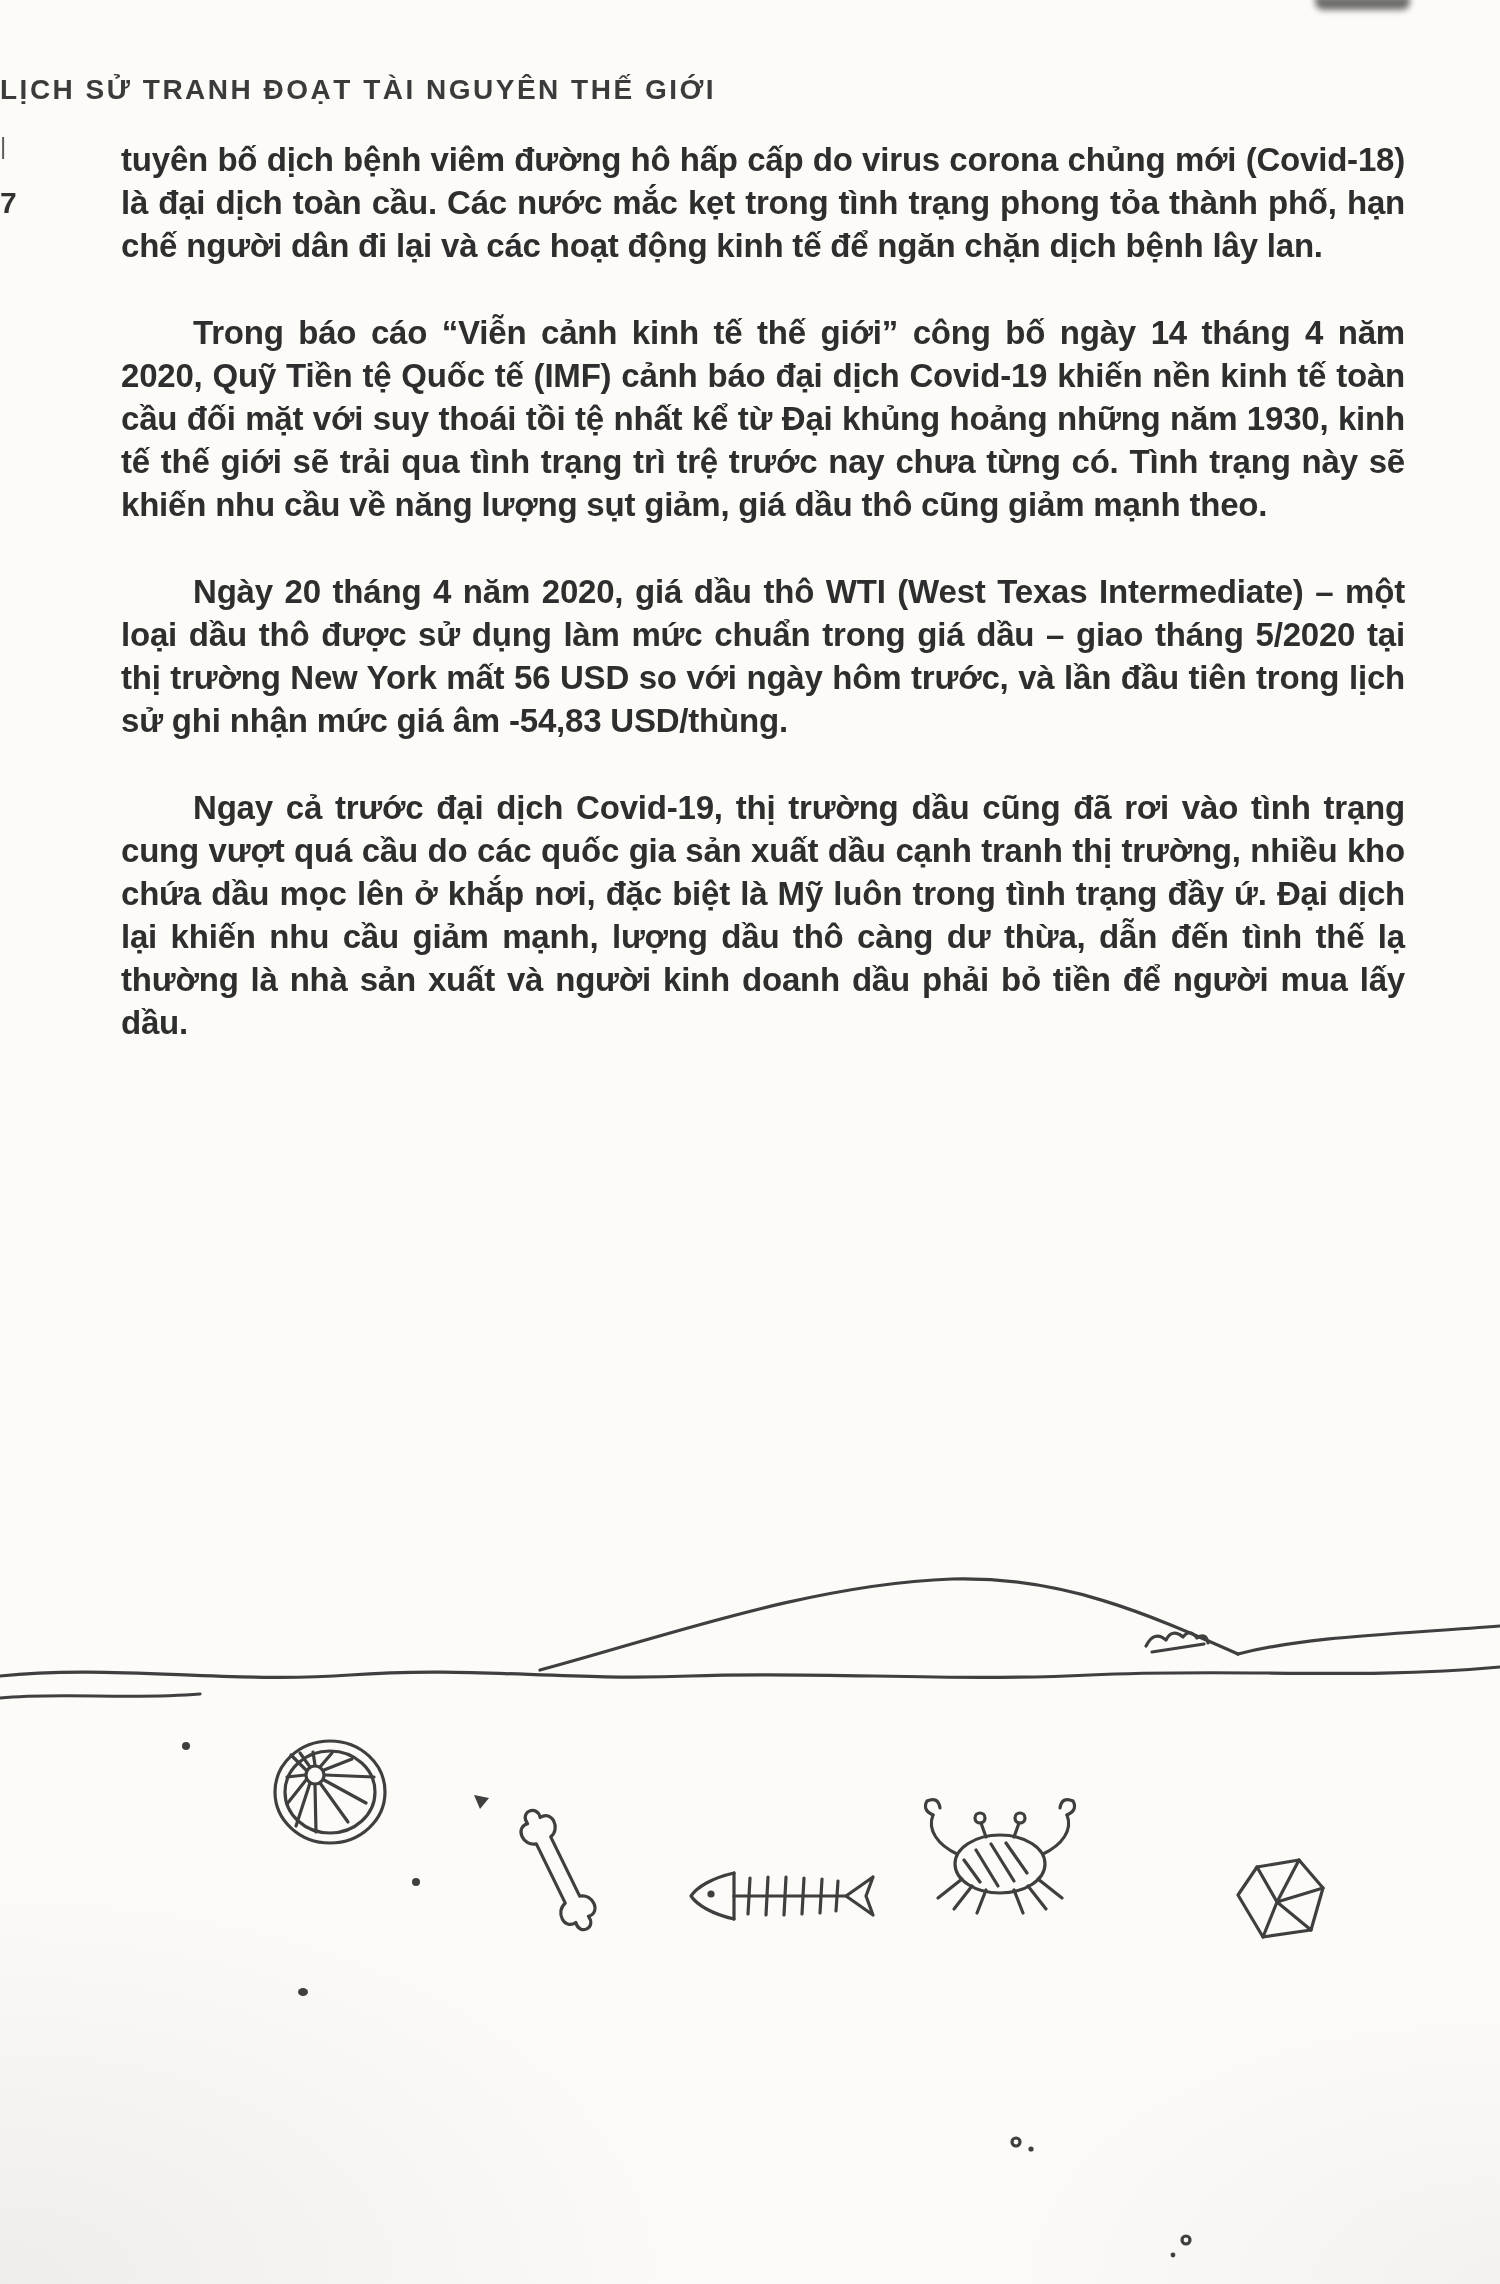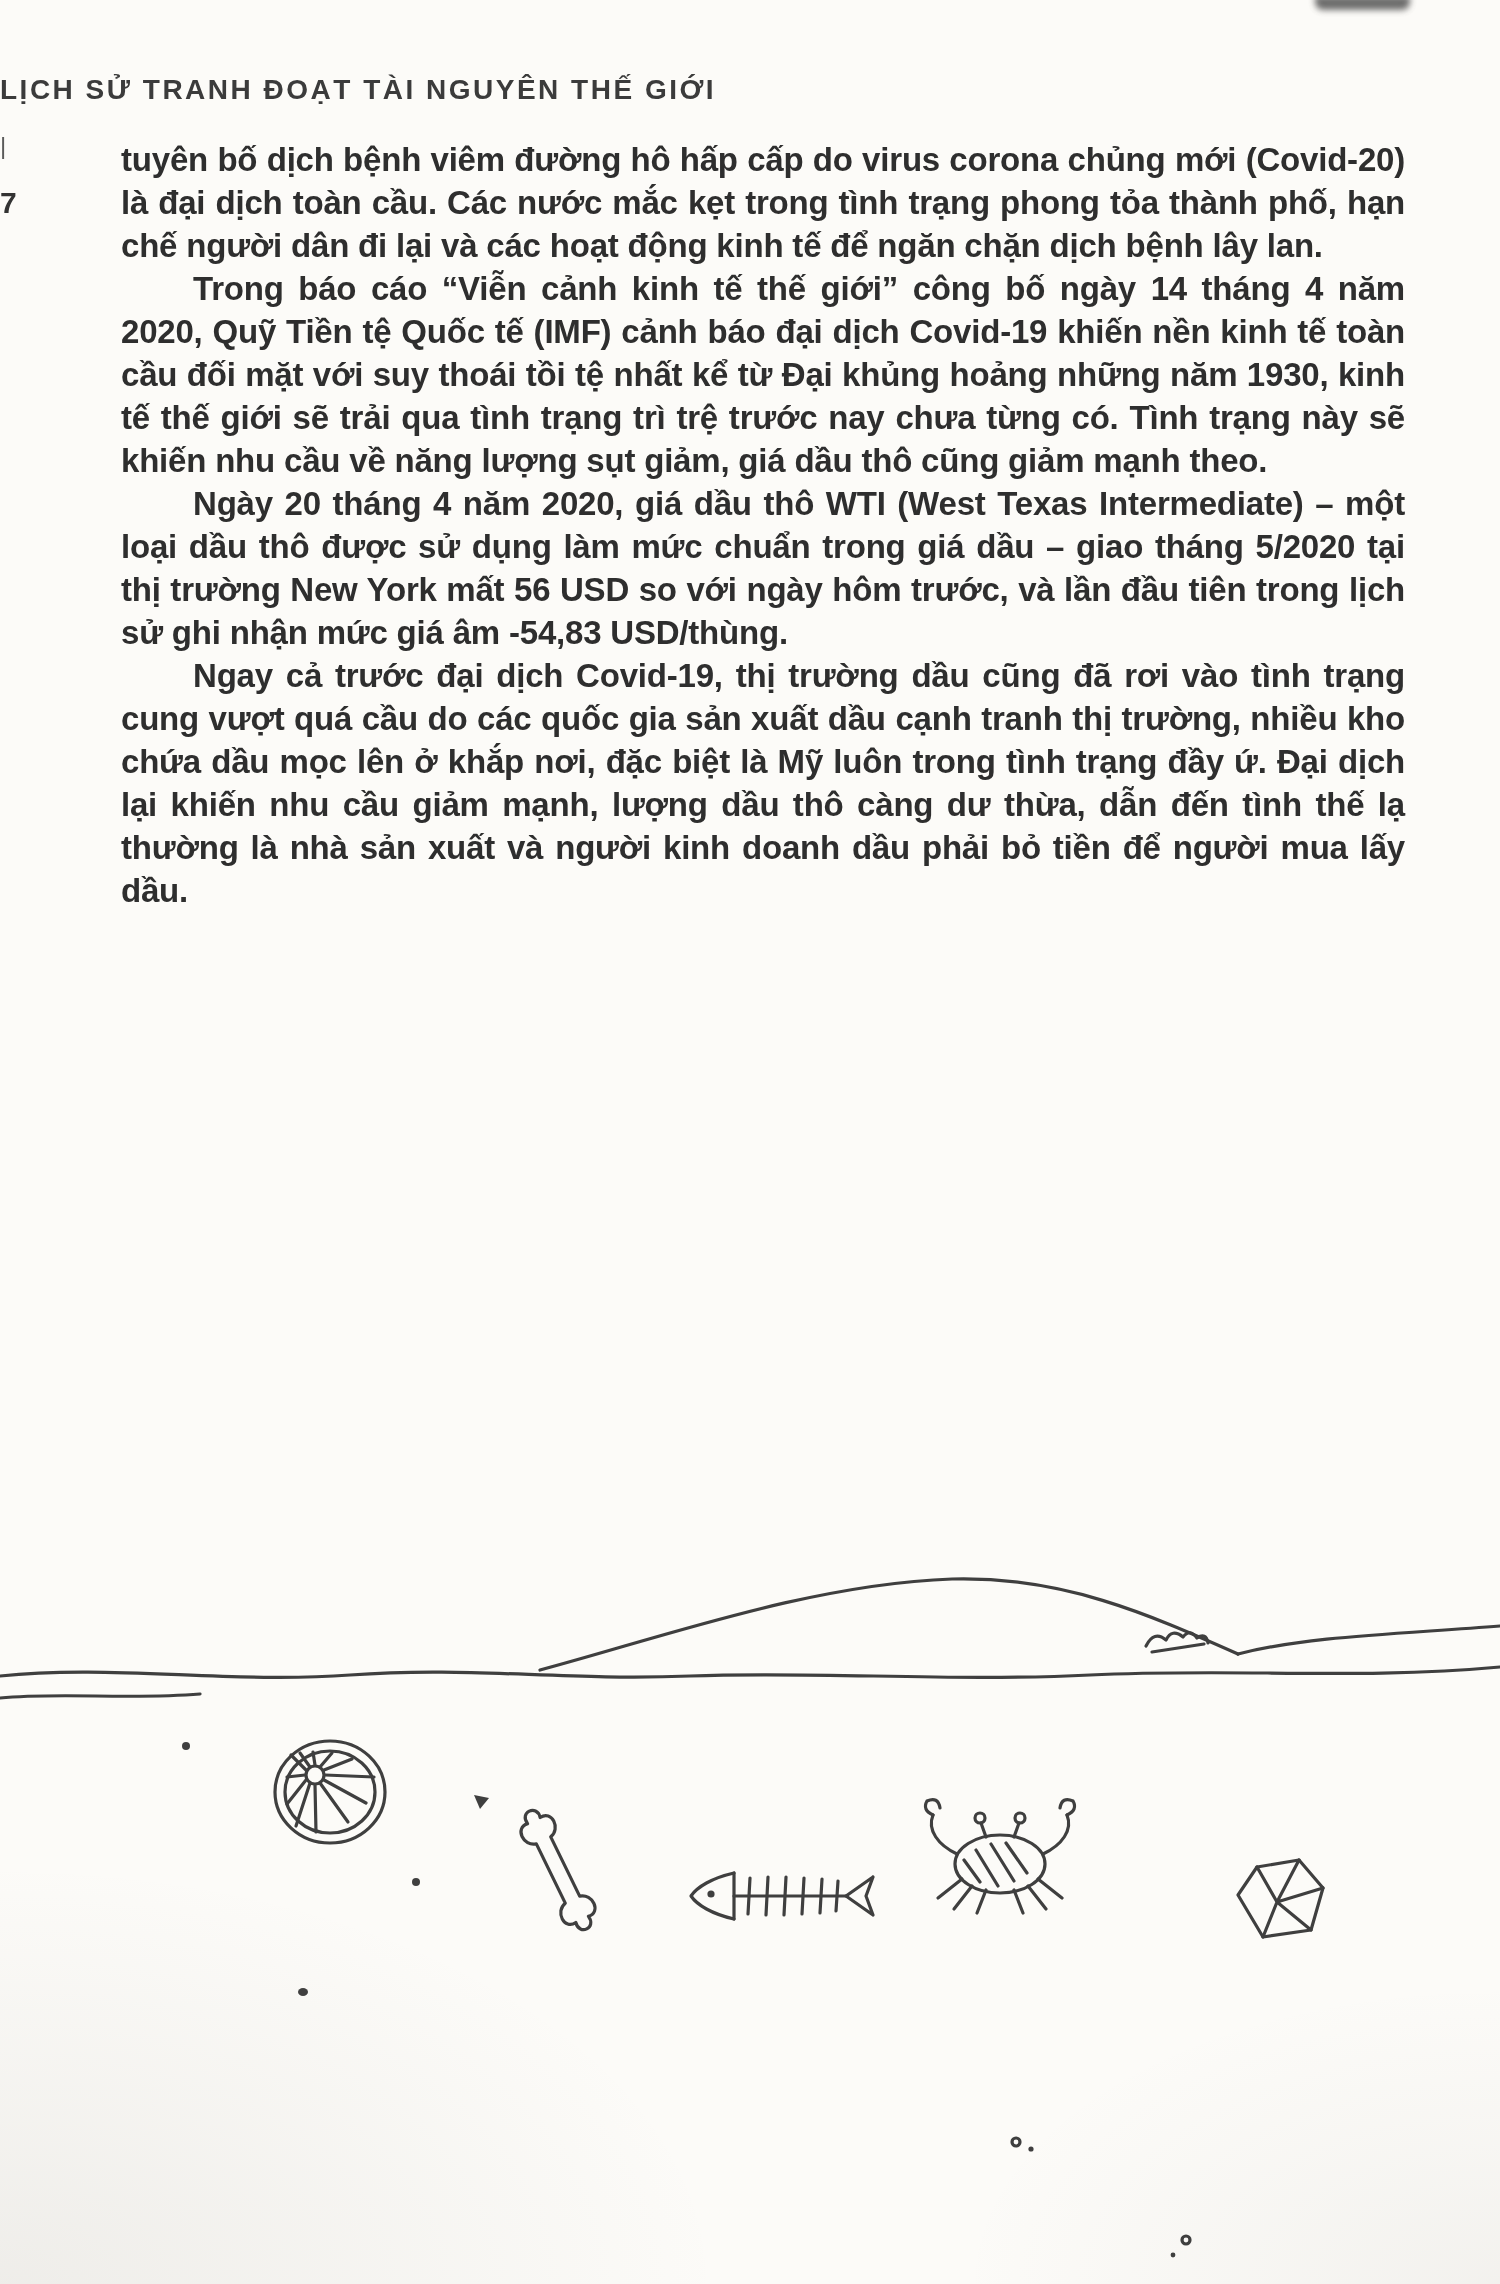--- a/index.html
+++ b/index.html
@@ -72,20 +72,21 @@
     font-weight: 700;
     text-align: justify;
     color: #2e2e2e;
     letter-spacing: -0.2px;
   }
   .page-body p {
     margin: 0;
   }
   .page-body p.indent {
     text-indent: 72px;
+    margin-top: 44px;
   }
   .illustration {
     position: absolute;
     left: 0;
     bottom: 0;
     width: 1500px;
     height: 720px;
   }
 </style>
 </head>
@@ -94,21 +95,21 @@
 <div class="vignette"></div>
 <div class="scan-smudge"></div>
 
 <header class="page-header">
   <span>LỊCH SỬ TRANH ĐOẠT TÀI NGUYÊN THẾ GIỚI</span>
   <span class="sep">|</span>
   <span class="pagenum">7</span>
 </header>
 
 <main class="page-body">
-  <p>tuyên bố dịch bệnh viêm đường hô hấp cấp do virus corona chủng mới (Covid-20) là đại dịch toàn cầu. Các nước mắc kẹt trong tình trạng phong tỏa thành phố, hạn chế người dân đi lại và các hoạt động kinh tế để ngăn chặn dịch bệnh lây lan.</p>
+  <p>tuyên bố dịch bệnh viêm đường hô hấp cấp do virus corona chủng mới (Covid-18) là đại dịch toàn cầu. Các nước mắc kẹt trong tình trạng phong tỏa thành phố, hạn chế người dân đi lại và các hoạt động kinh tế để ngăn chặn dịch bệnh lây lan.</p>
   <p class="indent">Trong báo cáo “Viễn cảnh kinh tế thế giới” công bố ngày 14 tháng 4 năm 2020, Quỹ Tiền tệ Quốc tế (IMF) cảnh báo đại dịch Covid-19 khiến nền kinh tế toàn cầu đối mặt với suy thoái tồi tệ nhất kể từ Đại khủng hoảng những năm 1930, kinh tế thế giới sẽ trải qua tình trạng trì trệ trước nay chưa từng có. Tình trạng này sẽ khiến nhu cầu về năng lượng sụt giảm, giá dầu thô cũng giảm mạnh theo.</p>
   <p class="indent">Ngày 20 tháng 4 năm 2020, giá dầu thô WTI (West Texas Intermediate) – một loại dầu thô được sử dụng làm mức chuẩn trong giá dầu – giao tháng 5/2020 tại thị trường New York mất 56 USD so với ngày hôm trước, và lần đầu tiên trong lịch sử ghi nhận mức giá âm -54,83 USD/thùng.</p>
   <p class="indent">Ngay cả trước đại dịch Covid-19, thị trường dầu cũng đã rơi vào tình trạng cung vượt quá cầu do các quốc gia sản xuất dầu cạnh tranh thị trường, nhiều kho chứa dầu mọc lên ở khắp nơi, đặc biệt là Mỹ luôn trong tình trạng đầy ứ. Đại dịch lại khiến nhu cầu giảm mạnh, lượng dầu thô càng dư thừa, dẫn đến tình thế lạ thường là nhà sản xuất và người kinh doanh dầu phải bỏ tiền để người mua lấy dầu.</p>
 </main>
 
 <svg class="illustration" viewBox="0 0 1500 720" xmlns="http://www.w3.org/2000/svg" aria-hidden="true">
   <g fill="none" stroke="#3f3f3f" stroke-width="3.2" stroke-linecap="round" stroke-linejoin="round">
 
     <g>
       <path d="M 540,106 C 660,74 810,20 952,15 C 1062,12 1148,50 1238,90"></path>

